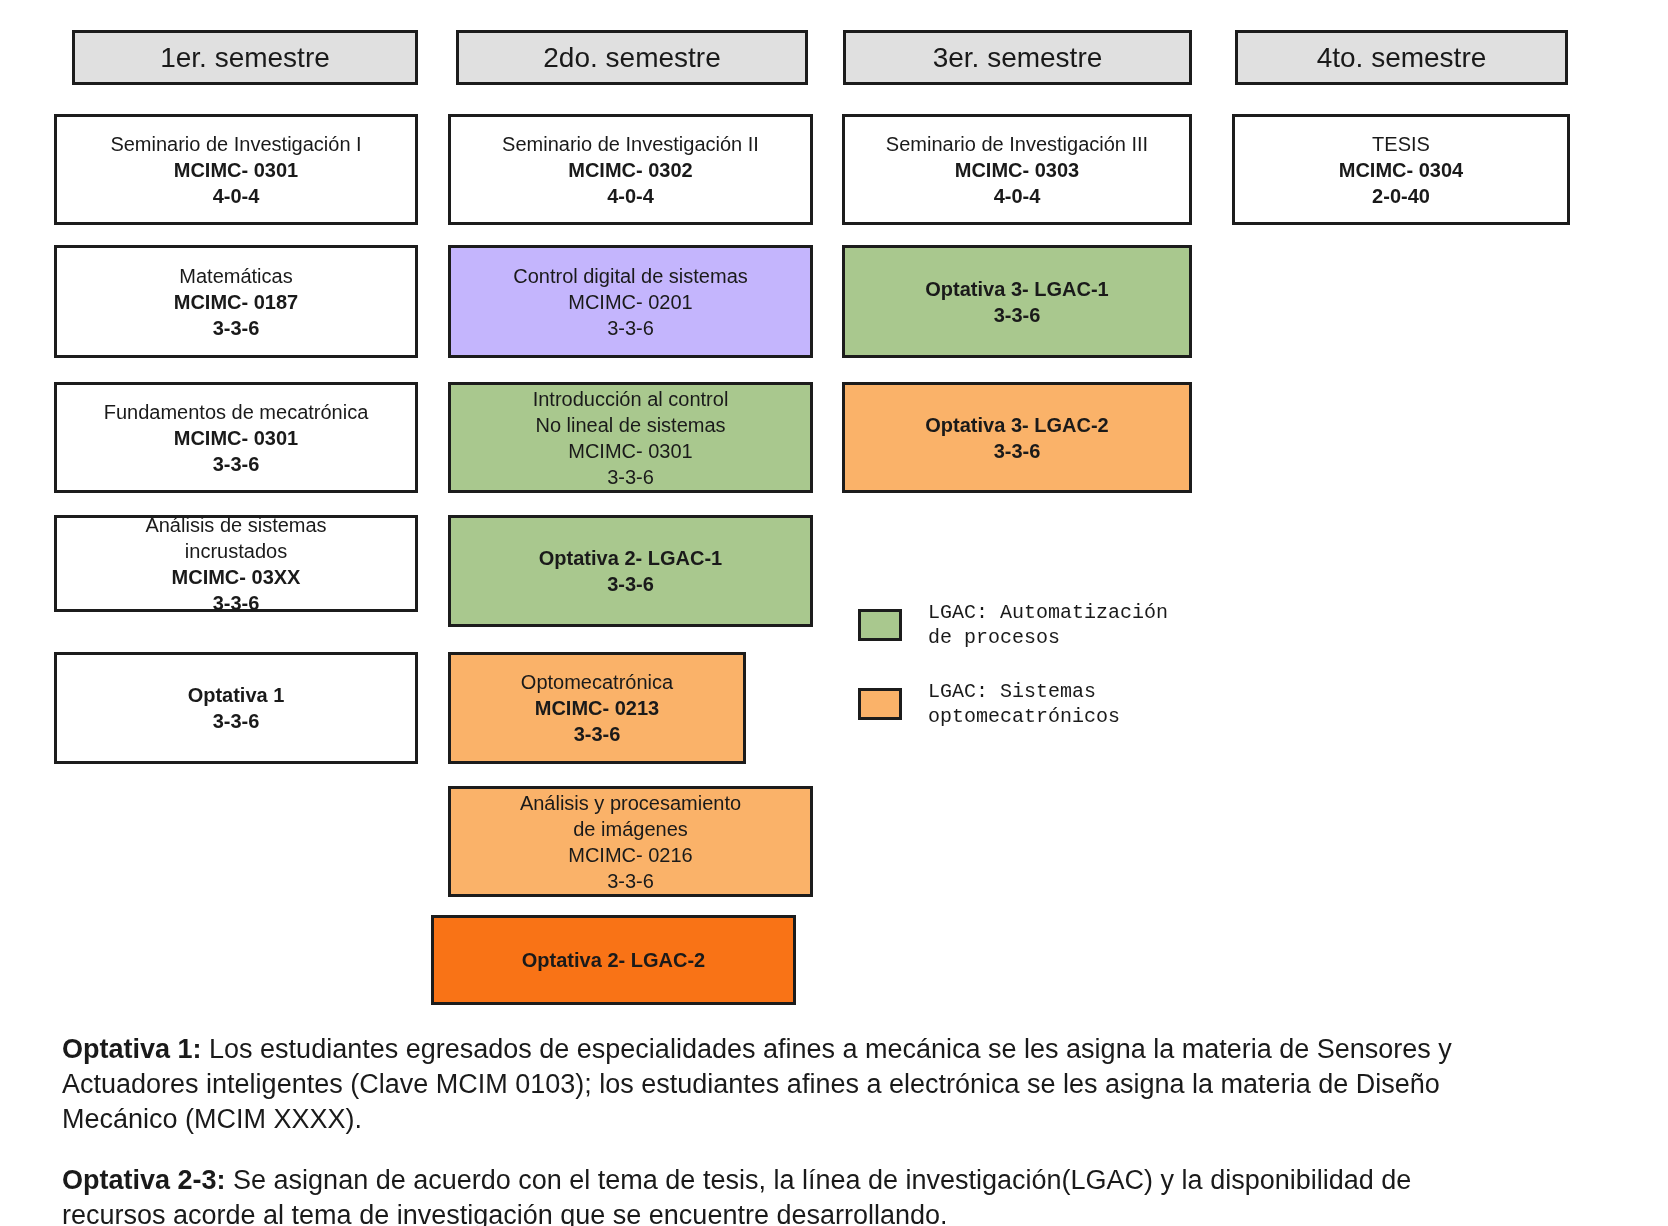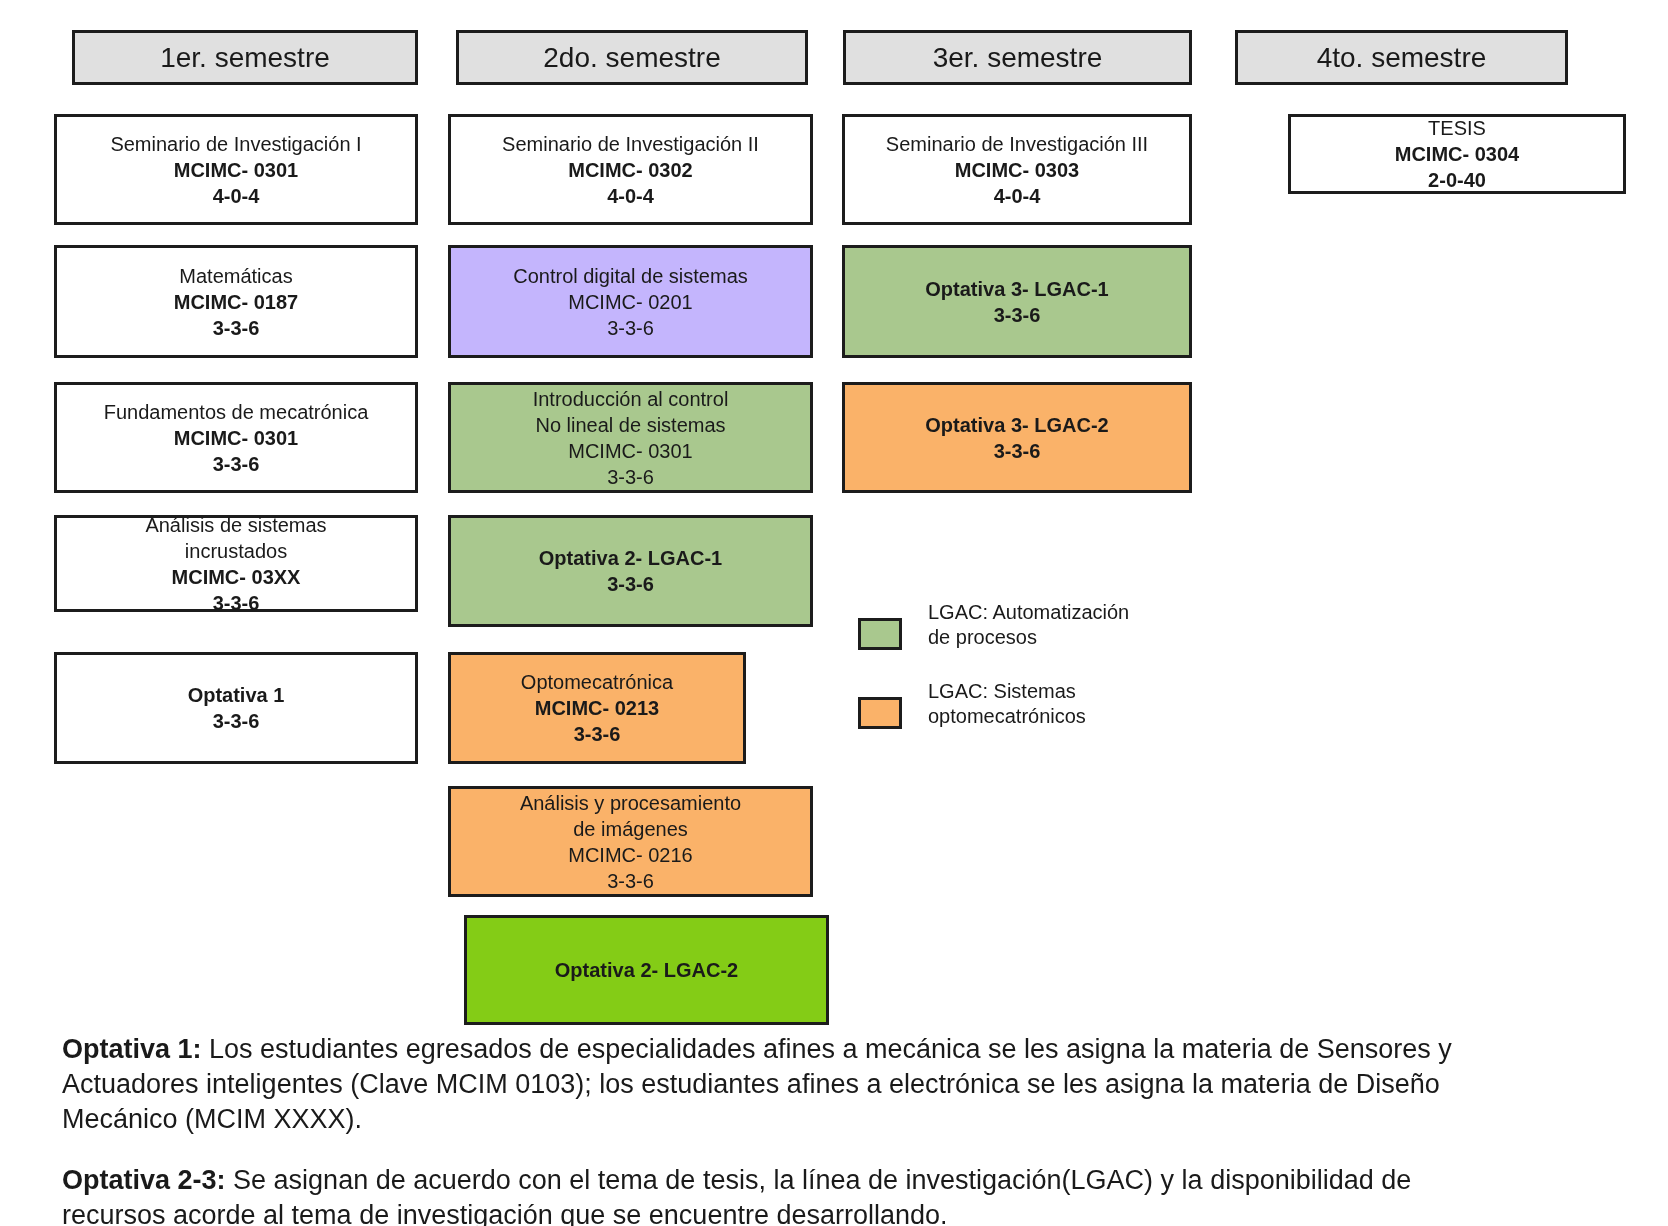--- a/index.html
+++ b/index.html
@@ -30,21 +30,21 @@
     flex-direction: column;
     align-items: center;
     justify-content: center;
     text-align: center;
     box-sizing: border-box;
     padding: 16px 6px;
   }
   .ln { font-size: 20px; line-height: 26px; }
   .b  { font-weight: bold; }
   .legend { position: absolute; left: 858px; top: 600px; }
-  .legend-row { display: flex; align-items: flex-end; margin-bottom: 29px; }
+  .legend-row { display: flex; align-items: center; margin-bottom: 29px; font-family: Liberation Mono, monospace; }
   .swatch {
     width: 44px; height: 32px;
     border: 3px solid #1c1c1c;
     box-sizing: border-box;
     margin-right: 26px;
     flex: 0 0 auto;
   }
   .legend-label { font-size: 20px; line-height: 25px; }
   .notes { position: absolute; left: 62px; top: 1032px; width: 1400px; }
   .note { margin: 0 0 26px 0; font-size: 27px; line-height: 35px; }
@@ -117,39 +117,39 @@
     <div class="ln">Optomecatrónica</div>
     <div class="ln b">MCIMC- 0213</div>
     <div class="ln b">3-3-6</div>
   </div>
   <div class="box" style="left: 448px; top: 786px; width: 365px; height: 111px; background: rgb(250, 178, 105);">
     <div class="ln">Análisis y procesamiento</div>
     <div class="ln">de imágenes</div>
     <div class="ln">MCIMC- 0216</div>
     <div class="ln">3-3-6</div>
   </div>
-  <div class="box" style="left: 464px; top: 915px; width: 365px; height: 110px; background: #84cc16;">
+  <div class="box" style="left: 431px; top: 915px; width: 365px; height: 90px; background: #f97316;">
     <div class="ln b">Optativa 2- LGAC-2</div>
   </div>
 
   <div class="box" style="left:842px;top:114px;width:350px;height:111px">
     <div class="ln">Seminario de Investigación III</div>
     <div class="ln b">MCIMC- 0303</div>
     <div class="ln b">4-0-4</div>
   </div>
   <div class="box" style="left: 842px; top: 245px; width: 350px; height: 113px; background: rgb(169, 200, 142);">
     <div class="ln b">Optativa 3- LGAC-1</div>
     <div class="ln b">3-3-6</div>
   </div>
   <div class="box" style="left: 842px; top: 382px; width: 350px; height: 111px; background: rgb(250, 178, 105);">
     <div class="ln b">Optativa 3- LGAC-2</div>
     <div class="ln b">3-3-6</div>
   </div>
 
-  <div class="box" style="left:1288px;top:114px;width:338px;height:80px">
+  <div class="box" style="left:1232px;top:114px;width:338px;height:111px">
     <div class="ln">TESIS</div>
     <div class="ln b">MCIMC- 0304</div>
     <div class="ln b">2-0-40</div>
   </div>
 
   <div class="legend">
     <div class="legend-row">
       <span class="swatch" style="background: rgb(169, 200, 142);"></span>
       <div class="legend-label">
         <div>LGAC: Automatización</div>

